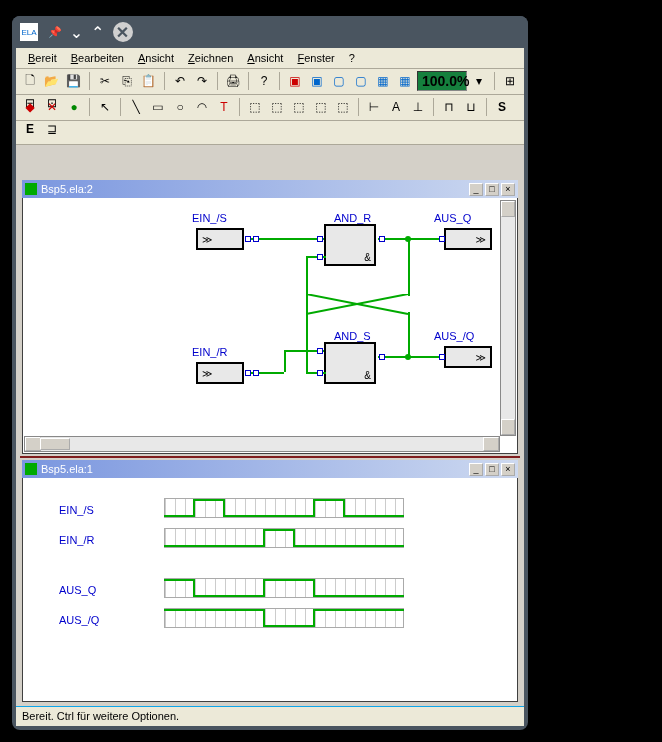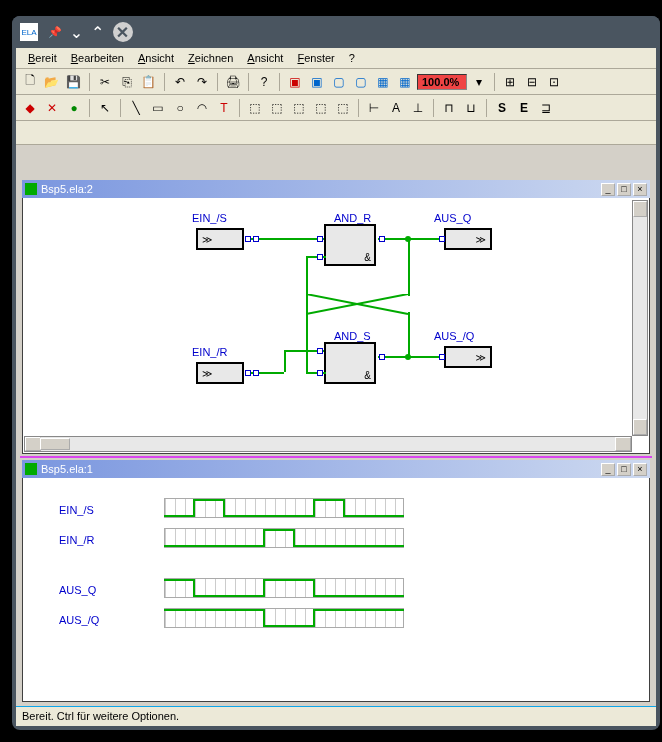--- a/index.html
+++ b/index.html
@@ -8,21 +8,21 @@
     font-size: 11px;
     background: #000;
     width: 662px;
     height: 742px;
     overflow: hidden;
     position: relative;
   }
   .window-frame {
     position: absolute;
     left: 12px; top: 16px;
-    width: 648px; height: 714px;
+    width: 516px; height: 714px;
     background: #4a5560;
     border-radius: 8px;
     overflow: hidden;
     box-shadow: 0 0 0 1px #000;
   }
   .titlebar {
     height: 32px;
     background: #4a5560;
     display: flex;
     align-items: center;
@@ -69,27 +69,27 @@
   }
   .tb-btn {
     width: 20px; height: 20px;
     display: flex; align-items: center; justify-content: center;
     cursor: pointer;
     border: 1px solid transparent;
     font-size: 12px;
   }
   .tb-sep { width:1px; height:18px; background:#aca899; margin:0 3px; }
   .zoom-box {
-    background:#ef4444; border:1px inset #888; padding:1px 4px;
-    font-size:11px; font-weight:bold; width:50px;
+    background:#15803d; border:1px inset #888; padding:1px 4px;
+    font-size:14px; font-weight:bold; width:50px;
   }
   .mdi-area {
     position: absolute;
     left: 4px; top: 130px; right: 4px; bottom: 22px;
-    background: #d946ef;
+    background: #7f1d1d;
   }
   .mdi-window {
     position: absolute;
     background: #fff;
     border: 2px solid #d4d0c8;
     box-shadow: inset 0 0 0 1px #404040;
   }
   .mdi1 { left: 0; top: 0; right: 0; height: 278px; }
   .mdi2 { left: 0; top: 280px; right: 0; bottom: 0; }
   .mdi-title {

